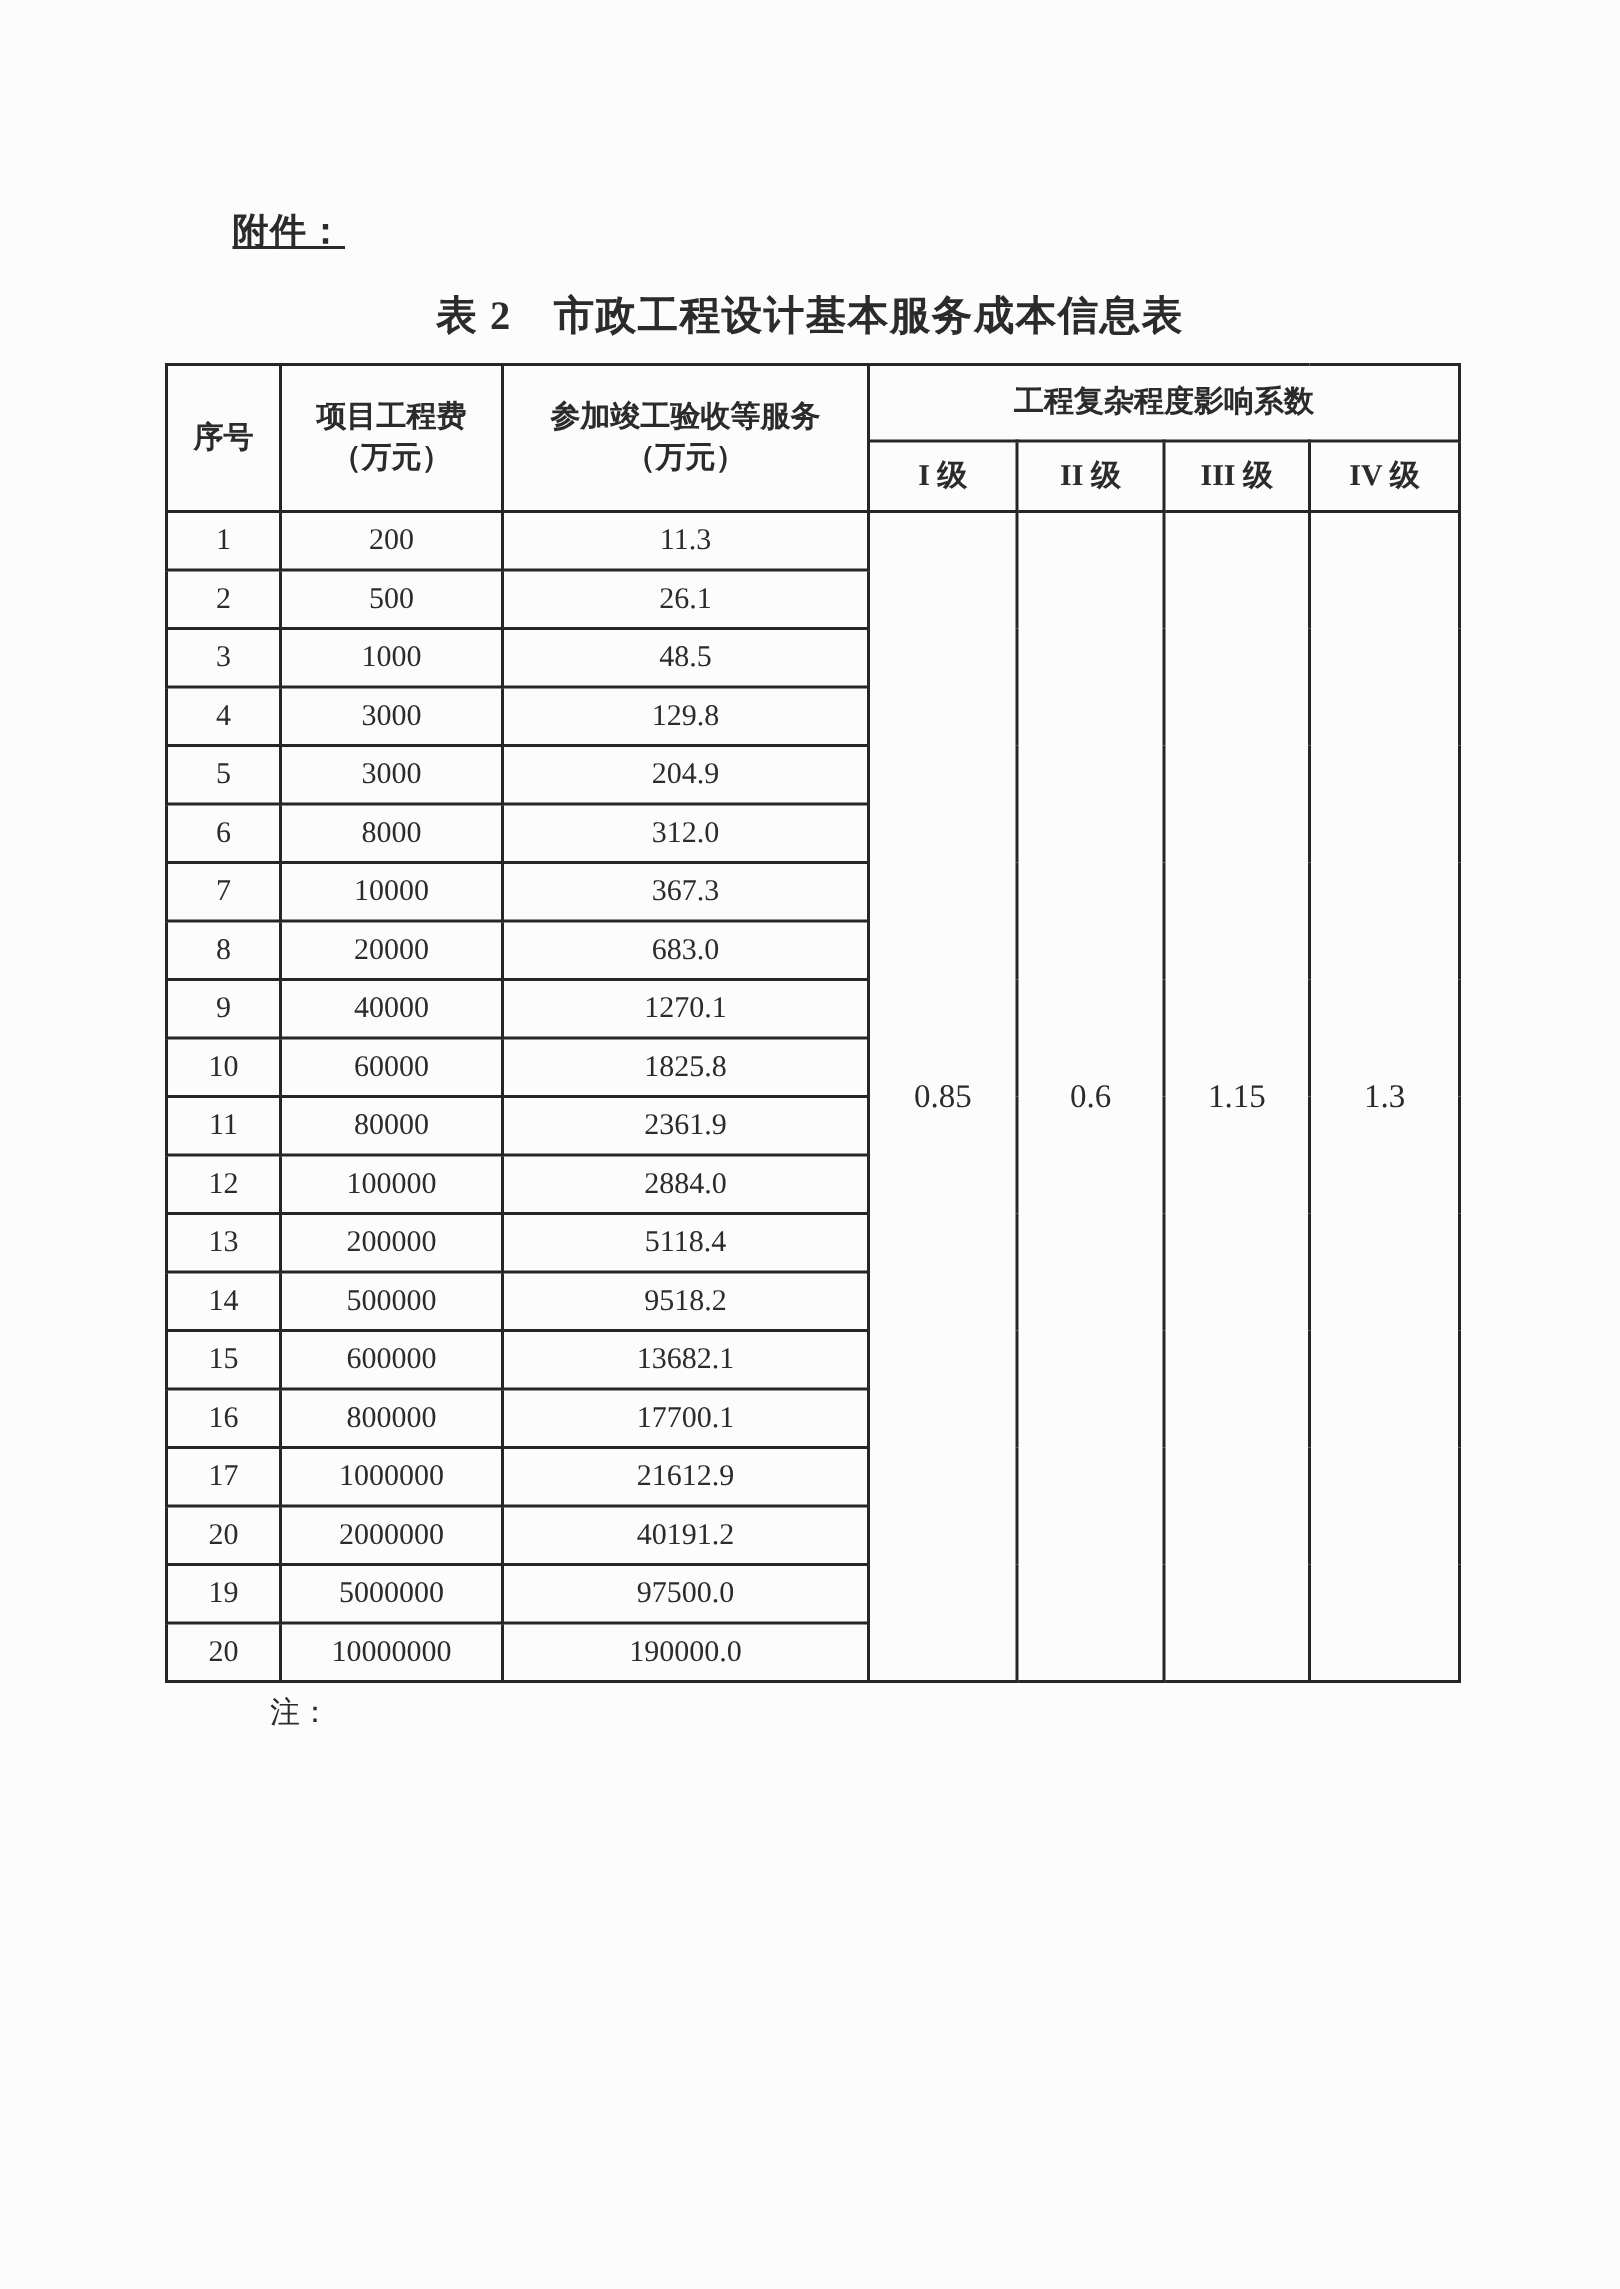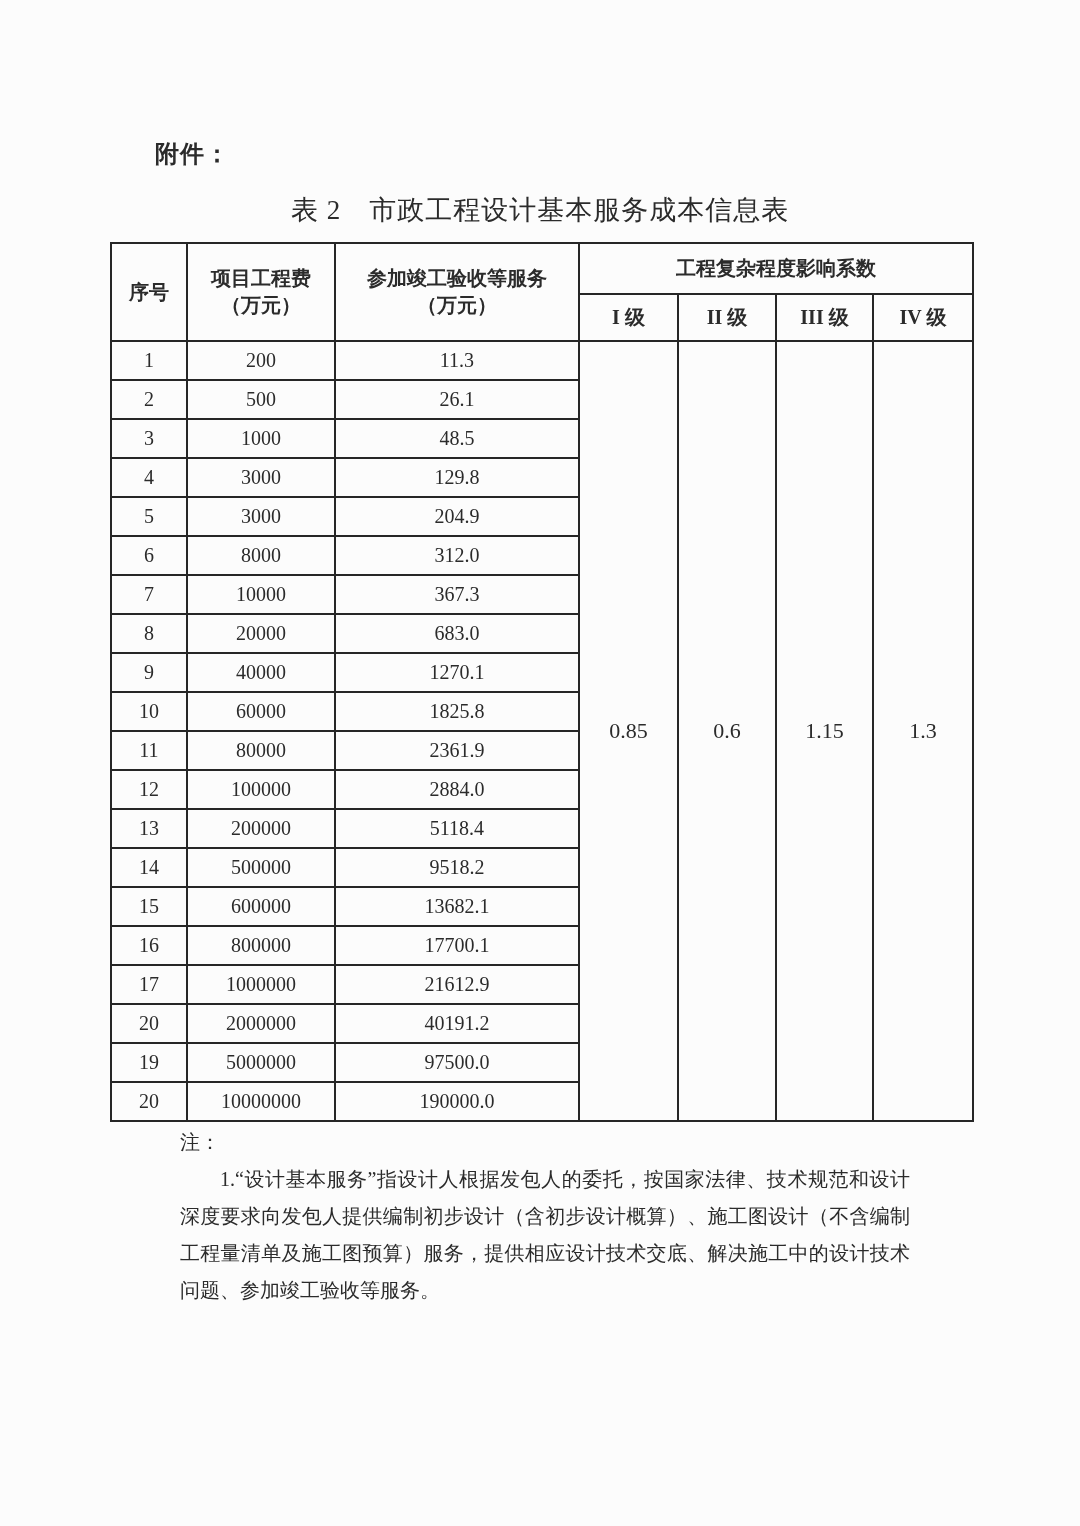--- a/index.html
+++ b/index.html
@@ -13,29 +13,30 @@
     color: #2b2b2b;
     overflow: hidden;
   }
   .attachment {
     position: absolute;
     left: 155px;
     top: 138px;
     font-size: 24px;
     font-weight: bold;
     letter-spacing: 1px;
+    text-decoration: underline;
   }
   .doc-title {
     position: absolute;
     left: 0;
     right: 0;
     top: 192px;
     text-align: center;
     font-size: 27px;
-    font-weight: normal;
+    font-weight: bold;
     letter-spacing: 1px;
   }
   table.cost-table {
     position: absolute;
     left: 110px;
     top: 242px;
     width: 862px;
     border-collapse: collapse;
     table-layout: fixed;
     font-size: 20px;
@@ -205,14 +206,13 @@
       <tr class="data-row">
         <td>20</td>
         <td>10000000</td>
         <td>190000.0</td>
       </tr>
     </tbody>
 </table>
 
 <div class="notes">
   <p class="note-label">注：</p>
-  <p class="note-item">1.“设计基本服务”指设计人根据发包人的委托，按国家法律、技术规范和设计深度要求向发包人提供编制初步设计（含初步设计概算）、施工图设计（不含编制工程量清单及施工图预算）服务，提供相应设计技术交底、解决施工中的设计技术问题、参加竣工验收等服务。</p>
 </div>
 
 </body></html>

